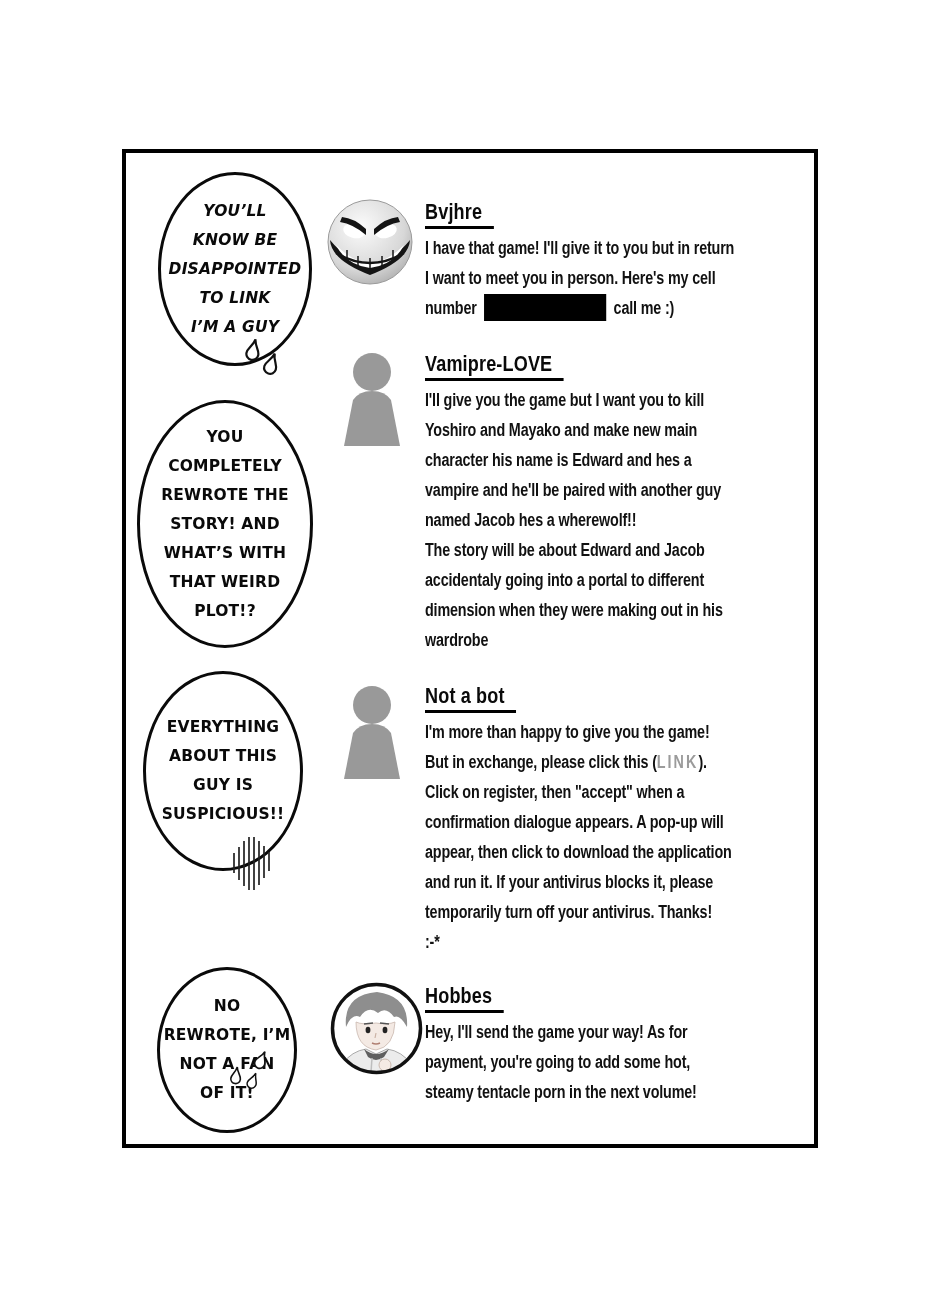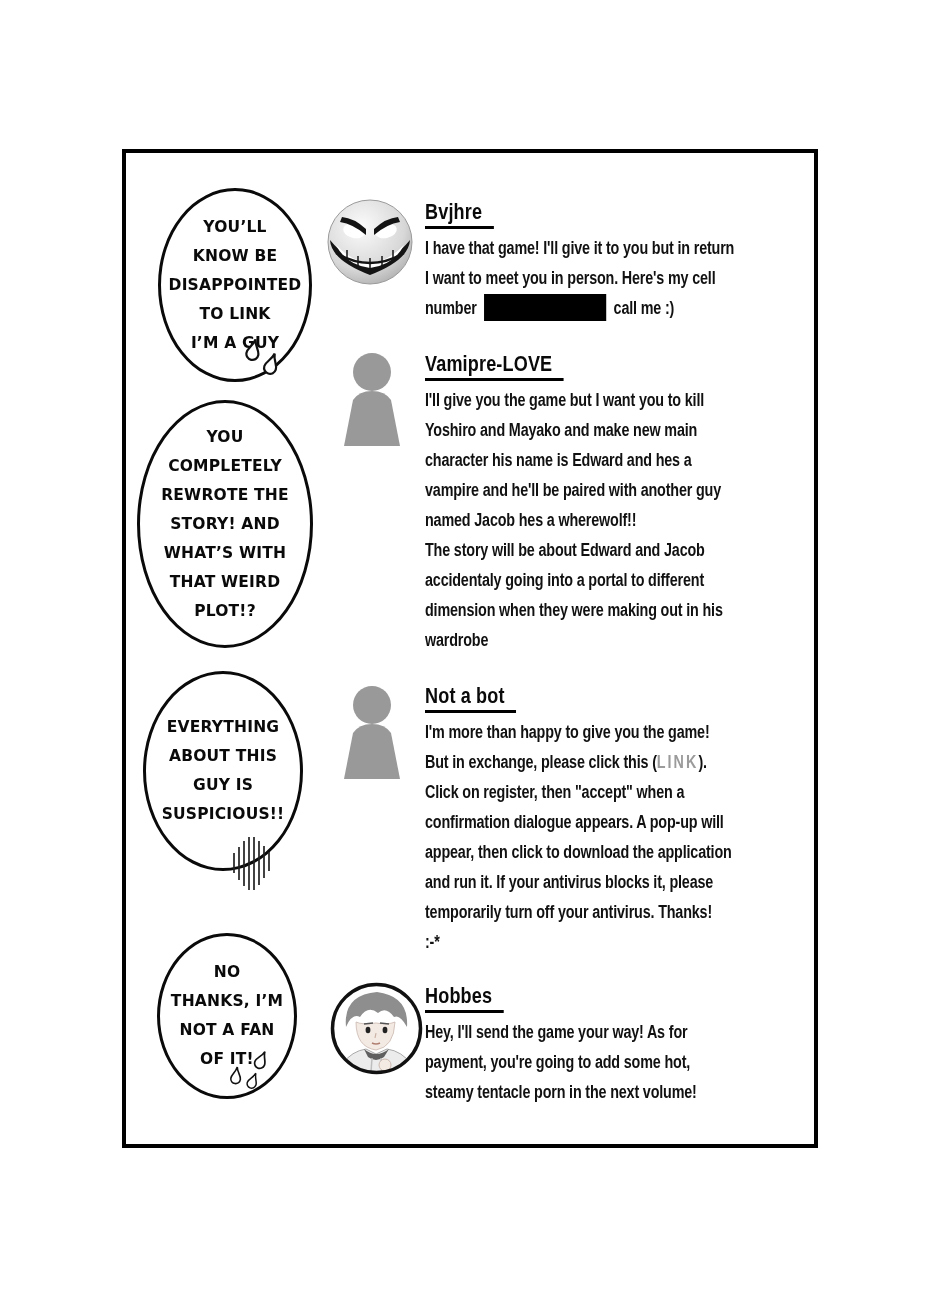--- a/index.html
+++ b/index.html
@@ -12,24 +12,24 @@
     border:4px solid #000; background:#fff;
   }
   
   .bubble {
     position:absolute; border:3px solid #0a0a0a; border-radius:50%;
     display:flex; flex-direction:column; justify-content:center; align-items:center;
     text-align:center; background:#fff;
     font-family:"DejaVu Sans", sans-serif; font-weight:600; font-size:15.5px;
     line-height:29px; color:#0a0a0a; letter-spacing:0.2px;
   }
-  .b1 { left:32px;  top:35px;  width:148px; height:188px; }
+  .b1 { left:32px;  top:19px;  width:148px; height:188px;font-style:italic; }
   .b2 { left:11px;  top:247px; width:170px; height:242px; }
   .b3 { left:17px;  top:518px; width:154px; height:194px; }
-  .b4 { left:31px;  top:780px; width:134px; height:160px; }
+  .b4 { left:31px;  top:814px; width:134px; height:160px; }
   .fx { position:absolute; z-index:3; }
   .fx-drops1  { left:114px; top:184px; }
   .fx-stress  { left:105px; top:680px; }
   .fx-drops4  { left:102px; top:898px; }
   
   .avatar { position:absolute; }
   .av1 { left:199px; top:45px;  width:90px; height:90px; }
   .av2 { left:212px; top:199px; width:68px; height:94px; }
   .av3 { left:212px; top:532px; width:68px; height:94px; }
   .av4 { left:202px; top:827px; width:97px; height:97px; }
@@ -100,21 +100,21 @@
         <line x1="18" y1="4" x2="18" y2="57"></line>
         <line x1="23" y1="4" x2="23" y2="57"></line>
         <line x1="28" y1="8" x2="28" y2="52"></line>
         <line x1="33" y1="13" x2="33" y2="45"></line>
         <line x1="38" y1="19" x2="38" y2="38"></line>
       </g>
     </svg>
 
     <div class="bubble b4">
       <div>NO</div>
-      <div>THANKS, I’M</div>
+      <div>REWROTE, I’M</div>
       <div>NOT A FAN</div>
       <div>OF IT!</div>
     </div>
     <svg class="fx fx-drops4" width="48" height="46" viewBox="0 0 48 46">
       <g fill="#fff" stroke="#111" stroke-width="2">
         <path transform="translate(26,0) rotate(24 7 12) scale(0.85)" d="M7,0 C8,7 13,10 13,15 A6,6 0 1,1 1,15 C1,10 6,7 7,0 Z"></path>
         <path transform="translate(2,16) rotate(8 7 12) scale(0.8)" d="M7,0 C8,7 13,10 13,15 A6,6 0 1,1 1,15 C1,10 6,7 7,0 Z"></path>
         <path transform="translate(18,22) rotate(22 7 12) scale(0.75)" d="M7,0 C8,7 13,10 13,15 A6,6 0 1,1 1,15 C1,10 6,7 7,0 Z"></path>
       </g>
     </svg>

